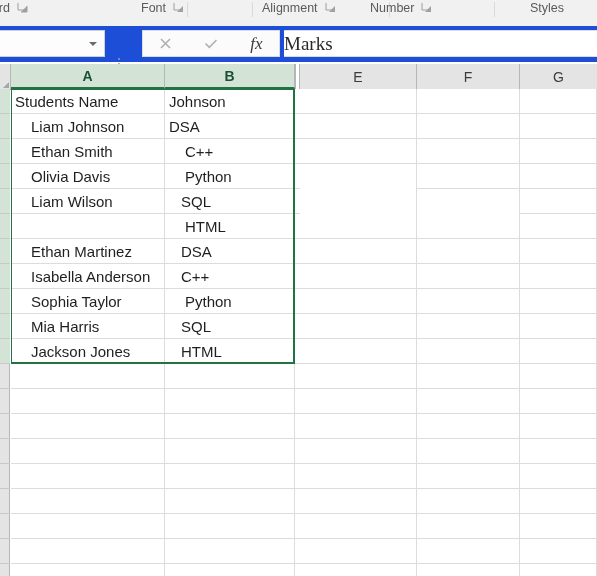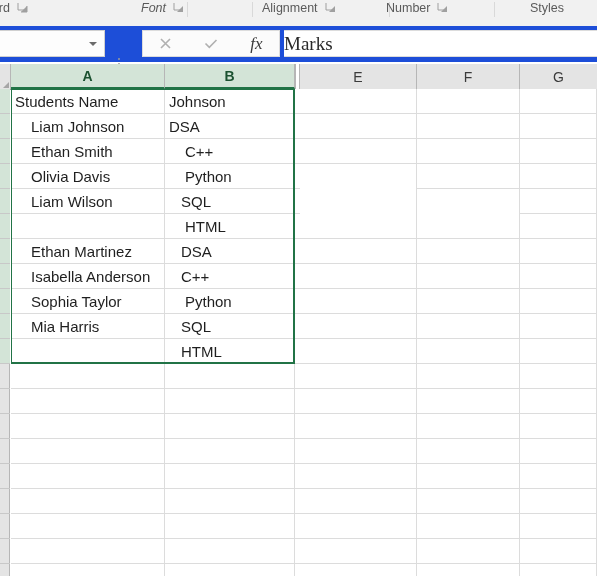--- a/index.html
+++ b/index.html
@@ -160,21 +160,21 @@
       <span class="rb-launcher">
         <svg width="11" height="11" viewBox="0 0 11 11">
             <path d="M1 1 v7 h7" fill="none" stroke="#6f6f6f" stroke-width="1"></path>
             <path d="M10 4 v6 h-6 z" fill="#6f6f6f"></path>
             <path d="M10 4 v6 h-6" fill="none" stroke="#6f6f6f" stroke-width="1"></path>
           </svg>
       </span>
     </div>
     <div class="rb-sep" style="left:187px;"></div>
 
-    <div class="rb-group" style="left:141px;font-style:italic;">
+    <div class="rb-group" style="left:141px;">
       <span class="rb-label">Font</span>
       <span class="rb-launcher">
         <svg width="11" height="11" viewBox="0 0 11 11">
             <path d="M1 1 v7 h7" fill="none" stroke="#6f6f6f" stroke-width="1"></path>
             <path d="M10 4 v6 h-6 z" fill="#6f6f6f"></path>
           </svg>
       </span>
     </div>
     <div class="rb-sep" style="left:252px;"></div>
 
@@ -182,21 +182,21 @@
       <span class="rb-label">Alignment</span>
       <span class="rb-launcher">
         <svg width="11" height="11" viewBox="0 0 11 11">
             <path d="M1 1 v7 h7" fill="none" stroke="#6f6f6f" stroke-width="1"></path>
             <path d="M10 4 v6 h-6 z" fill="#6f6f6f"></path>
           </svg>
       </span>
     </div>
     <div class="rb-sep" style="left:389px;"></div>
 
-    <div class="rb-group" style="left:386px;">
+    <div class="rb-group" style="left:370px;">
       <span class="rb-label">Number</span>
       <span class="rb-launcher">
         <svg width="11" height="11" viewBox="0 0 11 11">
             <path d="M1 1 v7 h7" fill="none" stroke="#6f6f6f" stroke-width="1"></path>
             <path d="M10 4 v6 h-6 z" fill="#6f6f6f"></path>
           </svg>
       </span>
     </div>
     <div class="rb-sep" style="left:494px;"></div>
 
@@ -330,17 +330,18 @@
       <div class="cell" style="left: 154px; top: 100px; width: 130px; height: 25px; padding-left: 16px;">SQL</div>
       <div class="cell" style="left: 154px; top: 125px; width: 130px; height: 25px; padding-left: 20px;">HTML</div>
       <div class="cell" style="left: 0px; top: 150px; width: 154px; height: 25px; padding-left: 20px;">Ethan Martinez</div>
       <div class="cell" style="left: 154px; top: 150px; width: 130px; height: 25px; padding-left: 16px;">DSA</div>
       <div class="cell" style="left: 0px; top: 175px; width: 154px; height: 25px; padding-left: 20px;">Isabella Anderson</div>
       <div class="cell" style="left: 154px; top: 175px; width: 130px; height: 25px; padding-left: 16px;">C++</div>
       <div class="cell" style="left: 0px; top: 200px; width: 154px; height: 25px; padding-left: 20px;">Sophia Taylor</div>
       <div class="cell" style="left: 154px; top: 200px; width: 130px; height: 25px; padding-left: 20px;">Python</div>
       <div class="cell" style="left: 0px; top: 225px; width: 154px; height: 25px; padding-left: 20px;">Mia Harris</div>
       <div class="cell" style="left: 154px; top: 225px; width: 130px; height: 25px; padding-left: 16px;">SQL</div>
+      <div class="cell" style="left: 0px; top: 250px; width: 154px; height: 25px; padding-left: 20px;">Jackson Jones</div>
       <div class="cell" style="left: 154px; top: 250px; width: 130px; height: 25px; padding-left: 16px;">HTML</div>
       <div class="selframe" style="left: -1px; top: -1px; width: 285px; height: 276px; border-color: rgb(33, 115, 70);"></div>
     </div>
 
 </div>
 
 </body></html>

